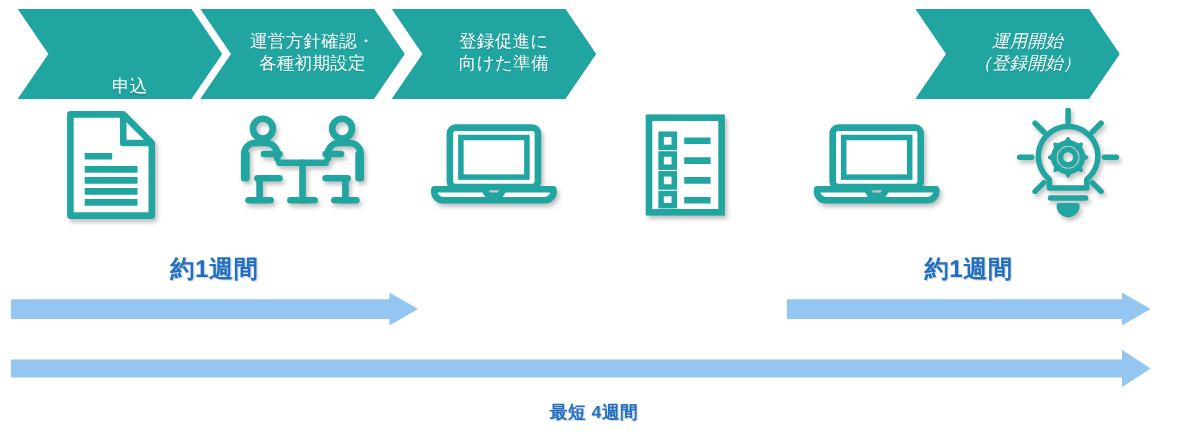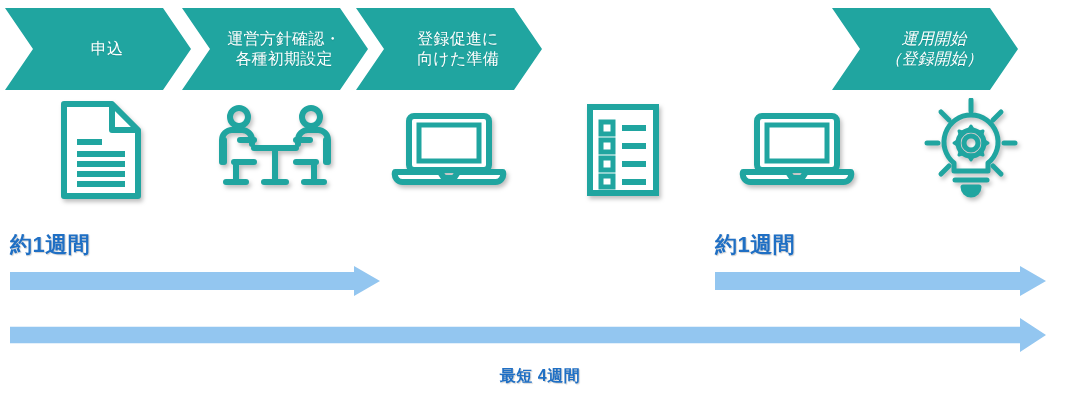--- a/index.html
+++ b/index.html
@@ -83,20 +83,21 @@
     top: 0;
     height: 72px;
   }
   .seg-label {
     position: absolute;
     left: 0;
     right: 0;
     top: 0;
     height: 34px;
     line-height: 34px;
+    text-align: center;
     color: #1F6FC4;
     font-size: 22px;
     font-weight: bold;
     letter-spacing: 0.5px;
     text-shadow: 1px 1px 1px rgba(0,0,0,0.18);
     white-space: nowrap;
   }
   .arrow {
     position: absolute;
     left: 0;
@@ -142,21 +143,21 @@
     letter-spacing: 0.5px;
     text-shadow: 1px 1px 1px rgba(0,0,0,0.18);
     white-space: nowrap;
   }
 </style>
 </head>
 <body>
 
 <div id="process-row">
 
-  <div class="chevron" style="left:5px; width:186px;">
+  <div class="chevron" style="left:16px; width:186px;align-items:flex-end;">
     <span class="chev-label">申込</span>
   </div>
 
   <div class="chevron" style="left:182px; width:186px;">
     <span class="chev-label">運営方針確認・
 各種初期設定</span>
   </div>
 
   <div class="chevron" style="left:356px; width:186px;">
     <span class="chev-label">登録促進に

